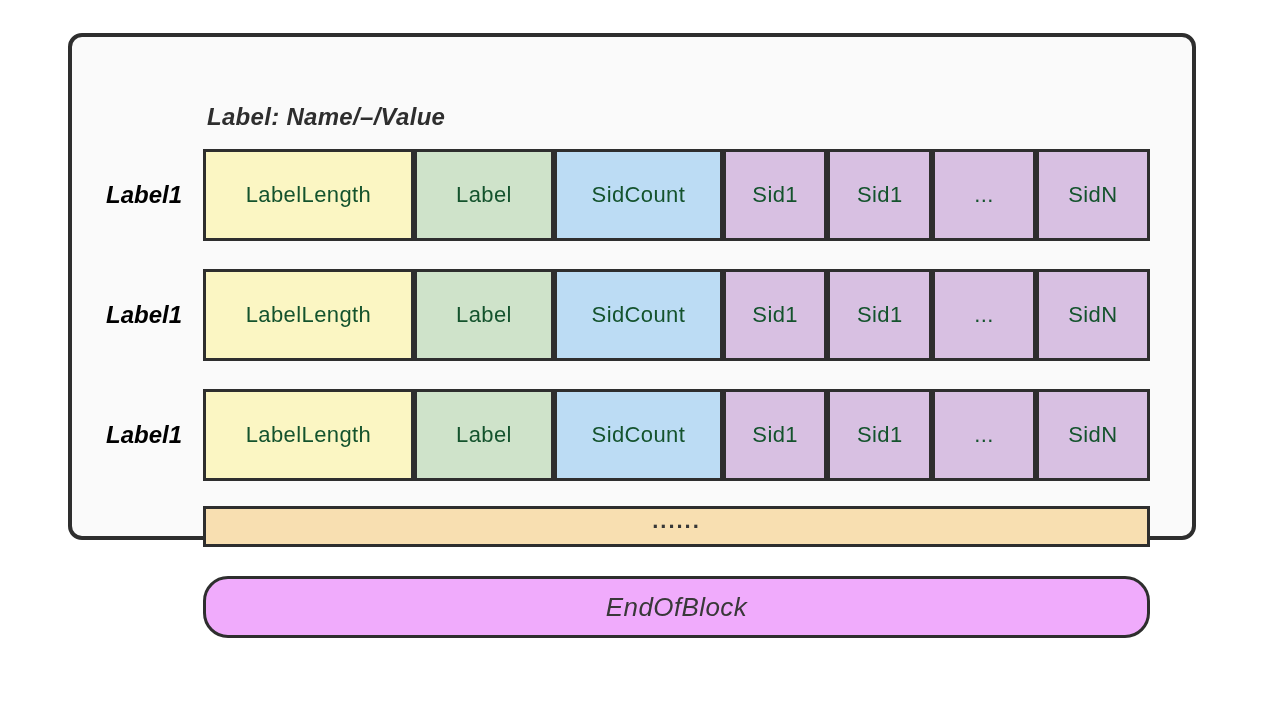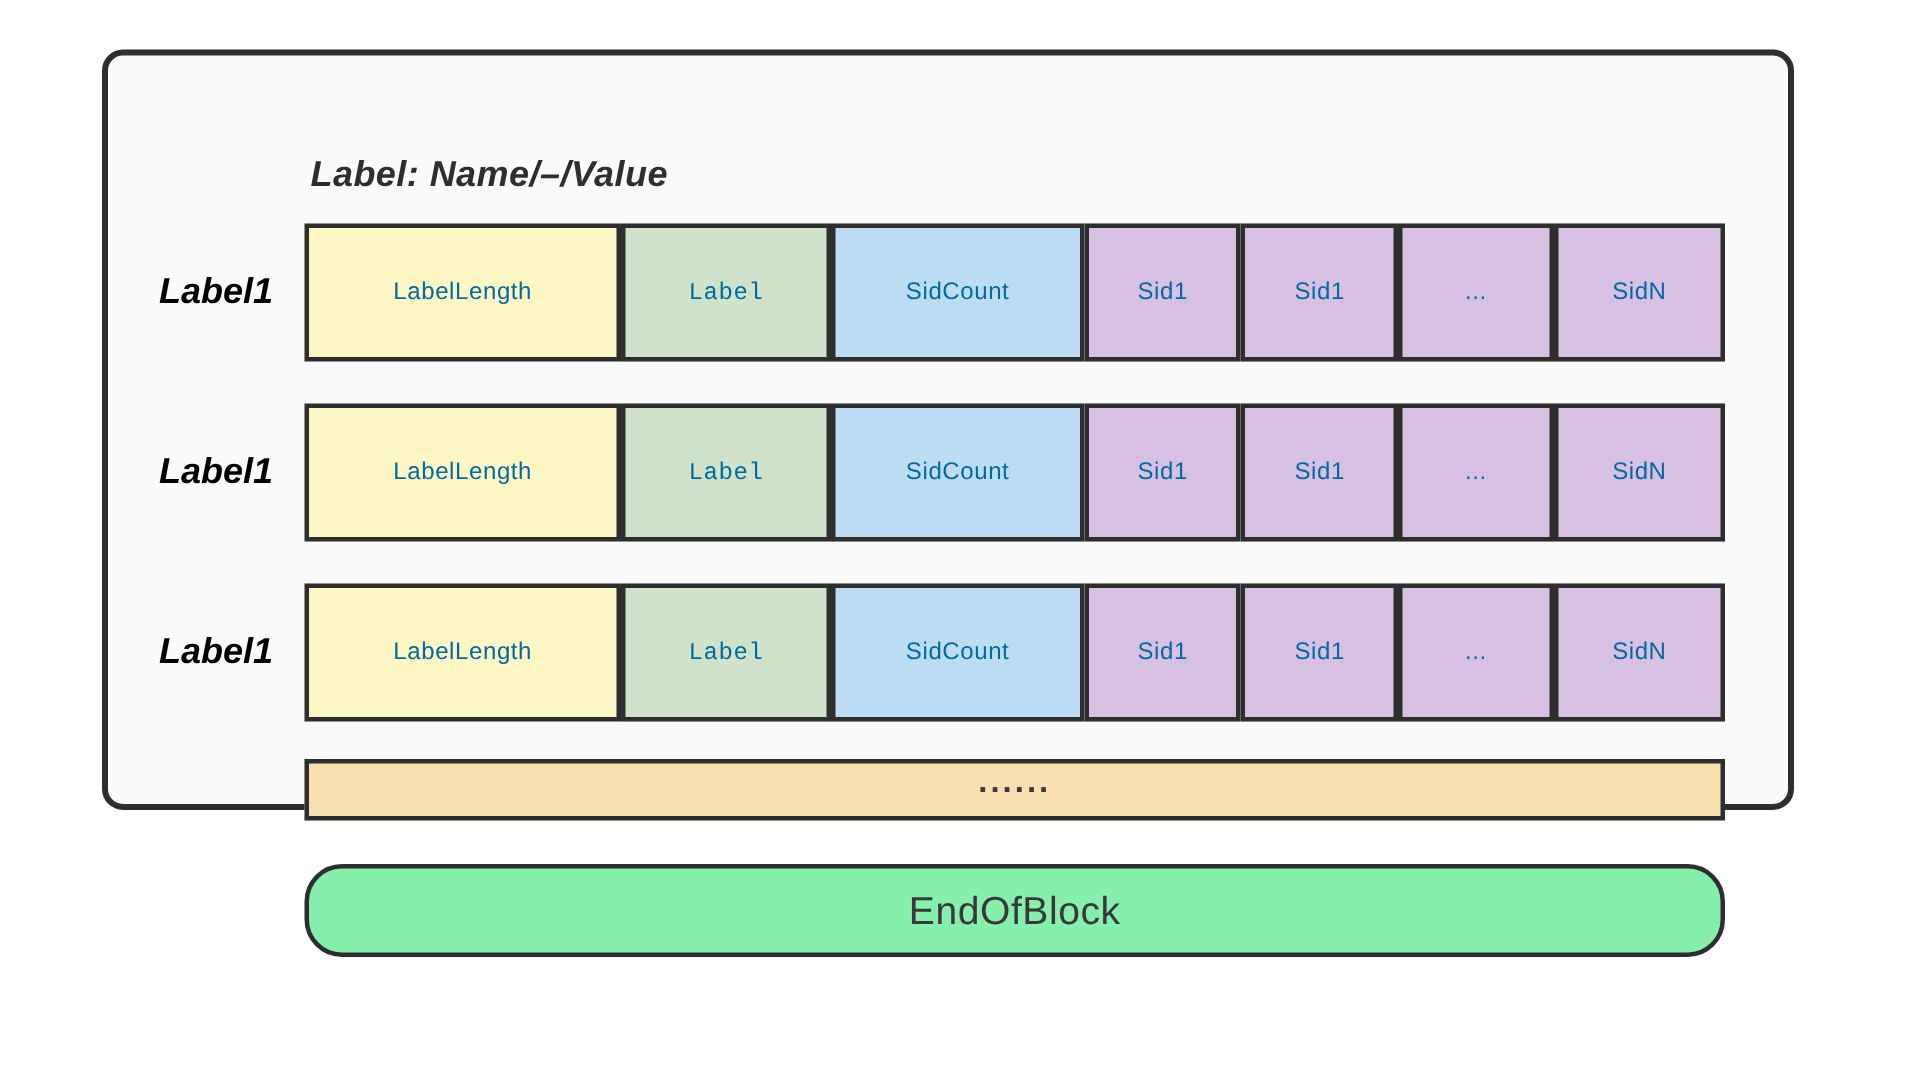--- a/index.html
+++ b/index.html
@@ -76,36 +76,36 @@
     width: 947px;
     height: 92px;
     display: flex;
   }
   .cell {
     box-sizing: border-box;
     border: 3px solid #2e2e2e;
     display: flex;
     align-items: center;
     justify-content: center;
-    font-size: 16px;
-    color: #0369a1;
+    font-size: 22px;
+    color: #14532d;
     letter-spacing: 0.4px;
     flex-basis: 0;
     white-space: nowrap;
     overflow: hidden;
   }
   .w1 { flex-grow: 214; }
   .w2 { flex-grow: 140; }
   .w3 { flex-grow: 170; }
   .w4 { flex-grow: 103; }
   .w5 { flex-grow: 103; }
   .w6 { flex-grow: 102; }
   .w7 { flex-grow: 113; }
   .c-yellow { background: #fbf6c3; }
-  .c-green  { background: #cfe3ca; font-family: Liberation Mono, monospace; }
+  .c-green  { background: #cfe3ca; }
   .c-blue   { background: #bcdcf4; text-align: center; }
   .c-purple { background: #d8c0e2; }
   .bar {
     position: absolute;
     left: 131px;
     width: 947px;
     box-sizing: border-box;
     border: 3px solid #2e2e2e;
     display: flex;
     align-items: center;
@@ -117,22 +117,23 @@
     height: 41px;
     background: #f8dfb1;
     font-size: 22px;
     font-weight: bold;
     letter-spacing: 2px;
   }
   .bar-ellipsis span { transform: translateY(-6px); }
   .bar-end {
     top: 539px;
     height: 62px;
-    background: #86efac;
+    background: #f0abfc;
     font-size: 26px;
+    font-style: italic;
     letter-spacing: 0.4px;
     border-radius: 25px;
   }
 </style>
 </head>
 <body>
 
 <div class="page">
   <div class="panel">
 

